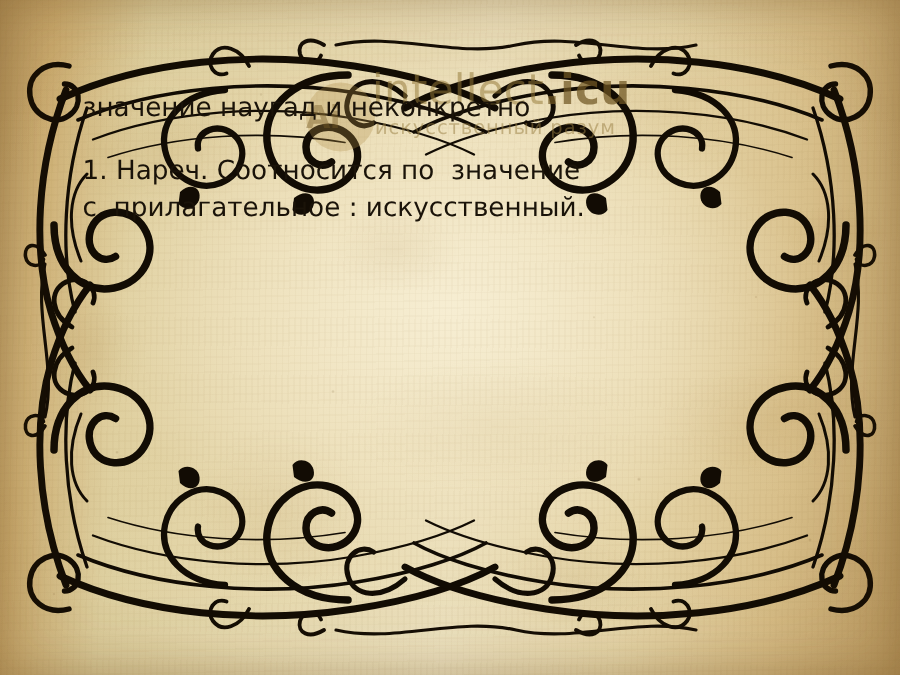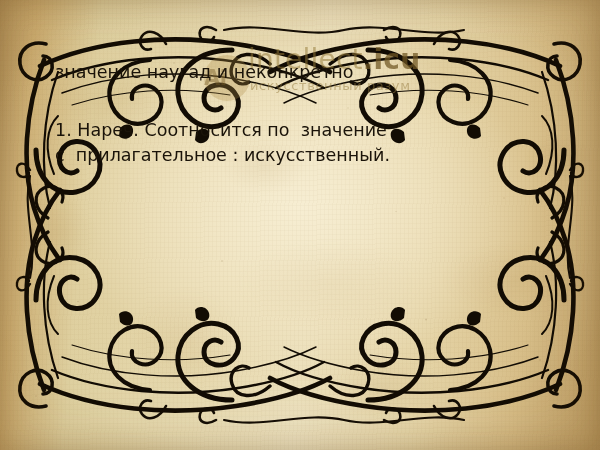--- a/index.html
+++ b/index.html
@@ -141,21 +141,21 @@
     top: 62px;
     width: 460px;
     color: #1a1309;
   }
   #headword {
     font-size: 17.5px;
     line-height: 1.25;
     white-space: nowrap;
   }
   #definition {
-    margin-top: 34px;
+    margin-top: 18px;
     font-size: 17.5px;
     line-height: 1.42;
   }
   #definition .dline { white-space: pre; }
 
   
   .vignette {
     position: absolute;
     inset: 0;
     pointer-events: none;

